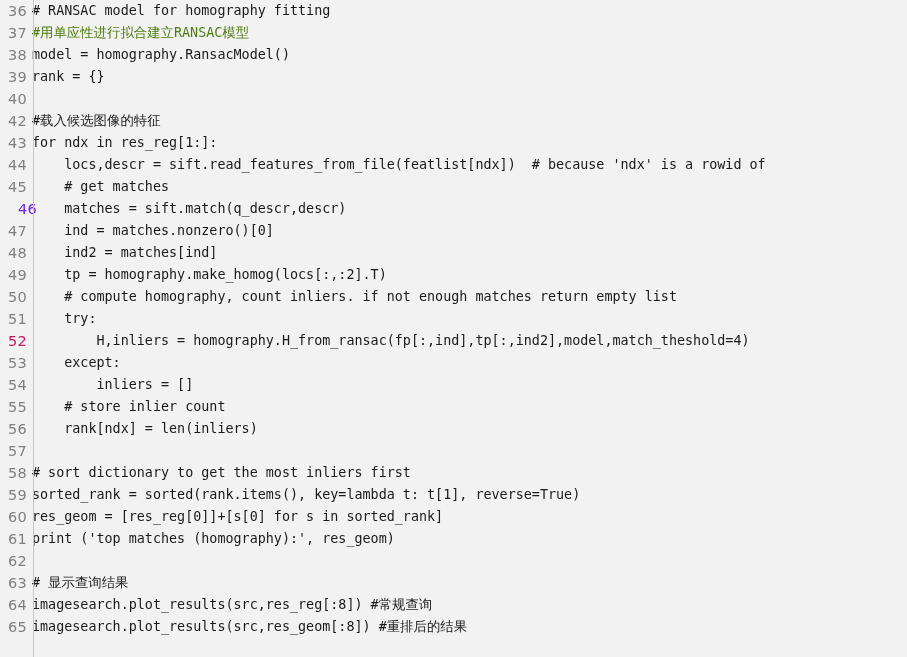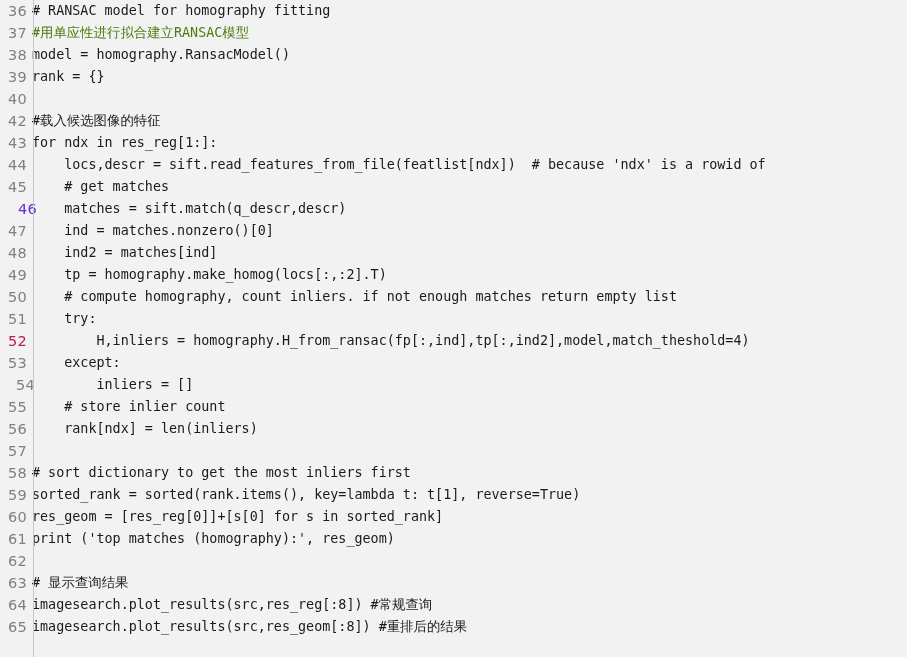--- a/index.html
+++ b/index.html
@@ -90,21 +90,21 @@
       <div class="code-row"><span class="line-no" style="color: rgb(128, 128, 128);">44</span><span class="line-text" style="color: rgb(26, 26, 26);">    locs,descr = sift.read_features_from_file(featlist[ndx])  # because 'ndx' is a rowid of the DB that star</span></div>
       <div class="code-row"><span class="line-no" style="color: rgb(128, 128, 128);">45</span><span class="line-text" style="color: rgb(26, 26, 26);">    # get matches</span></div>
       <div class="code-row"><span class="line-no" style="color: #6d28d9; padding-left: 10px;">46</span><span class="line-text" style="color: rgb(26, 26, 26);">    matches = sift.match(q_descr,descr)</span></div>
       <div class="code-row"><span class="line-no" style="color: rgb(128, 128, 128);">47</span><span class="line-text" style="color: rgb(26, 26, 26);">    ind = matches.nonzero()[0]</span></div>
       <div class="code-row"><span class="line-no" style="color: rgb(128, 128, 128);">48</span><span class="line-text" style="color: rgb(26, 26, 26);">    ind2 = matches[ind]</span></div>
       <div class="code-row"><span class="line-no" style="color: rgb(128, 128, 128);">49</span><span class="line-text" style="color: rgb(26, 26, 26);">    tp = homography.make_homog(locs[:,:2].T)</span></div>
       <div class="code-row"><span class="line-no" style="color: rgb(128, 128, 128);">50</span><span class="line-text" style="color: rgb(26, 26, 26);">    # compute homography, count inliers. if not enough matches return empty list</span></div>
       <div class="code-row"><span class="line-no" style="color: rgb(128, 128, 128);">51</span><span class="line-text" style="color: rgb(26, 26, 26);">    try:</span></div>
       <div class="code-row"><span class="line-no" style="color: #be185d;">52</span><span class="line-text" style="color: rgb(26, 26, 26);">        H,inliers = homography.H_from_ransac(fp[:,ind],tp[:,ind2],model,match_theshold=4)</span></div>
       <div class="code-row"><span class="line-no" style="color: rgb(128, 128, 128);">53</span><span class="line-text" style="color: rgb(26, 26, 26);">    except:</span></div>
-      <div class="code-row"><span class="line-no" style="color: rgb(128, 128, 128); padding-left: 8px;">54</span><span class="line-text" style="color: rgb(26, 26, 26);">        inliers = []</span></div>
+      <div class="code-row"><span class="line-no" style="color: rgb(128, 128, 128);">54</span><span class="line-text" style="color: rgb(26, 26, 26);">        inliers = []</span></div>
       <div class="code-row"><span class="line-no" style="color: rgb(128, 128, 128);">55</span><span class="line-text" style="color: rgb(26, 26, 26);">    # store inlier count</span></div>
       <div class="code-row"><span class="line-no" style="color: rgb(128, 128, 128);">56</span><span class="line-text" style="color: rgb(26, 26, 26);">    rank[ndx] = len(inliers)</span></div>
       <div class="code-row"><span class="line-no" style="color: rgb(128, 128, 128);">57</span><span class="line-text" style="color: rgb(26, 26, 26);"></span></div>
       <div class="code-row"><span class="line-no" style="color: rgb(128, 128, 128);">58</span><span class="line-text" style="color: rgb(26, 26, 26);"># sort dictionary to get the most inliers first</span></div>
       <div class="code-row"><span class="line-no" style="color: rgb(128, 128, 128);">59</span><span class="line-text" style="color: rgb(26, 26, 26);">sorted_rank = sorted(rank.items(), key=lambda t: t[1], reverse=True)</span></div>
       <div class="code-row"><span class="line-no" style="color: rgb(128, 128, 128);">60</span><span class="line-text" style="color: rgb(26, 26, 26);">res_geom = [res_reg[0]]+[s[0] for s in sorted_rank]</span></div>
       <div class="code-row"><span class="line-no" style="color: rgb(128, 128, 128);">61</span><span class="line-text" style="color: rgb(26, 26, 26);">print ('top matches (homography):', res_geom)</span></div>
       <div class="code-row"><span class="line-no" style="color: rgb(128, 128, 128);">62</span><span class="line-text" style="color: rgb(26, 26, 26);"></span></div>
       <div class="code-row"><span class="line-no" style="color: rgb(128, 128, 128);">63</span><span class="line-text" style="color: rgb(26, 26, 26);"># 显示查询结果</span></div>
       <div class="code-row"><span class="line-no" style="color: rgb(128, 128, 128);">64</span><span class="line-text" style="color: rgb(26, 26, 26);">imagesearch.plot_results(src,res_reg[:8]) #常规查询</span></div>

